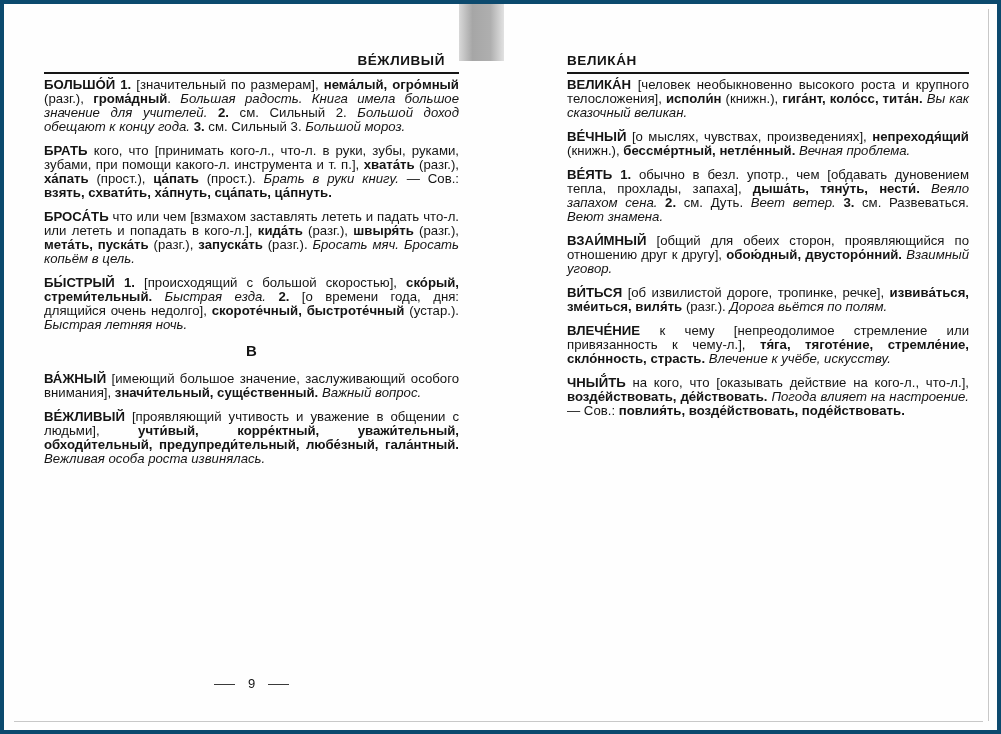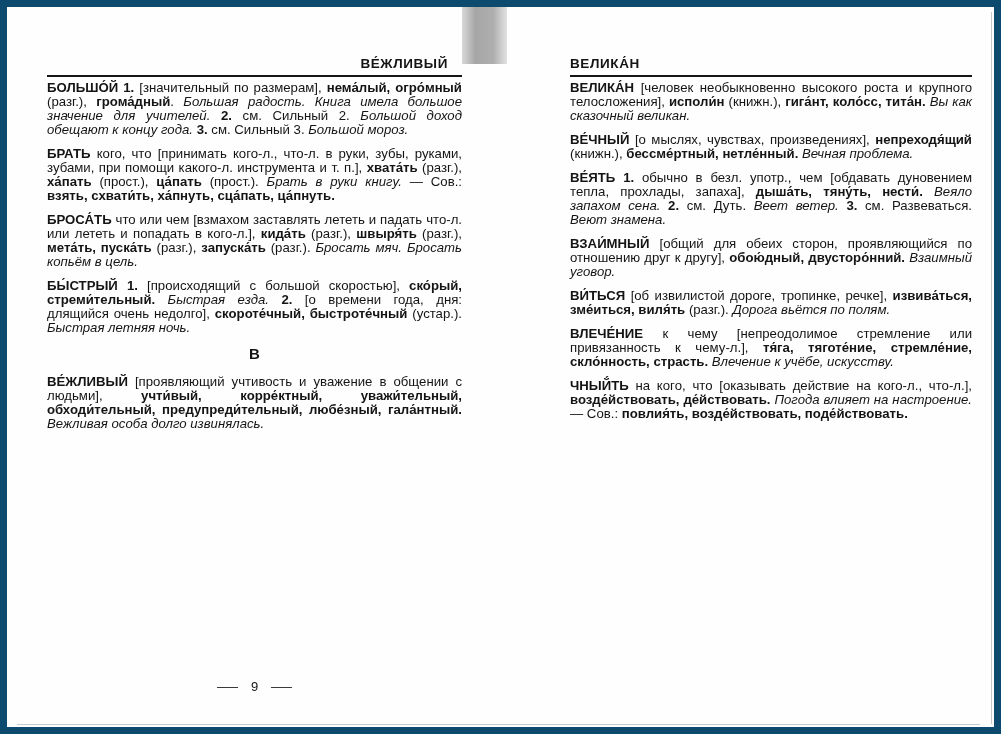--- a/index.html
+++ b/index.html
@@ -1,19 +1,19 @@
 <!DOCTYPE html>
 <html lang="ru"><head>
 <meta charset="utf-8">
 <style>
   html,body{margin:0;padding:0;background:#ffffff;}
   body{font-family:"Liberation Sans","DejaVu Sans",sans-serif;color:#141414;}
   .spread{
     position:relative;width:1001px;height:734px;background:#fefefe;
-    border:7px solid #0c4a6e;box-sizing:border-box;overflow:hidden;
+    border:4px solid #0c4a6e;box-sizing:border-box;overflow:hidden;
   }
   .gutter-shadow{
     position:absolute;left:455px;top:0;width:45px;height:57px;
     background:linear-gradient(to right,#d8d8d8 0%,#a6a6a6 30%,#afafaf 70%,#e2e2e2 100%);
   }
   .edge-bottom{position:absolute;left:10px;right:14px;top:717px;height:1px;background:#c8c8c8;}
   .edge-right{position:absolute;left:984px;top:5px;width:1px;height:712px;background:#c8c8c8;}
   .page{position:absolute;top:46px;height:644px;}
   .page-left{left:40px;width:415px;}
   .page-right{left:563px;width:402px;}
@@ -46,21 +46,22 @@
     <div class="head-row">
       <span class="running-head">ВЕ́ЖЛИВЫЙ</span>
     </div>
     <div class="head-rule"></div>
     <div class="entries">
         <p class="entry"><span class="seg-b">БОЛЬШО́Й 1. </span><span class="seg-r">[значительный по размерам], </span><span class="seg-b">нема́лый, огро́мный </span><span class="seg-r">(разг.), </span><span class="seg-b">грома́дный</span><span class="seg-r">. </span><span class="seg-i">Большая радость. Книга имела большое значение для учителей. </span><span class="seg-b">2. </span><span class="seg-r">см. Сильный 2. </span><span class="seg-i">Большой доход обещают к концу года. </span><span class="seg-b">3. </span><span class="seg-r">см. Сильный 3. </span><span class="seg-i">Большой мороз.</span></p>
         <p class="entry"><span class="seg-b">БРАТЬ </span><span class="seg-r">кого, что [принимать кого-л., что-л. в руки, зубы, руками, зубами, при помощи какого-л. инструмента и т. п.], </span><span class="seg-b">хвата́ть </span><span class="seg-r">(разг.), </span><span class="seg-b">ха́пать </span><span class="seg-r">(прост.), </span><span class="seg-b">ца́пать </span><span class="seg-r">(прост.). </span><span class="seg-i">Брать в руки книгу.</span><span class="seg-r"> — Сов.: </span><span class="seg-b">взять, схвати́ть, ха́пнуть, сца́пать, ца́пнуть.</span></p>
         <p class="entry"><span class="seg-b">БРОСА́ТЬ </span><span class="seg-r">что или чем [взмахом заставлять лететь и падать что-л. или лететь и попадать в кого-л.], </span><span class="seg-b">кида́ть </span><span class="seg-r">(разг.), </span><span class="seg-b">швыря́ть </span><span class="seg-r">(разг.), </span><span class="seg-b">мета́ть, пуска́ть </span><span class="seg-r">(разг.), </span><span class="seg-b">запуска́ть </span><span class="seg-r">(разг.). </span><span class="seg-i">Бросать мяч. Бросать копьём в цель.</span></p>
         <p class="entry"><span class="seg-b">БЫ́СТРЫЙ 1. </span><span class="seg-r">[происходящий с большой скоростью], </span><span class="seg-b">ско́рый, стреми́тельный. </span><span class="seg-i">Быстрая езда. </span><span class="seg-b">2. </span><span class="seg-r">[о времени года, дня: длящийся очень недолго], </span><span class="seg-b">скороте́чный, быстроте́чный </span><span class="seg-r">(устар.). </span><span class="seg-i">Быстрая летняя ночь.</span></p>
         <div class="section-letter">В</div>
-        <p class="entry"><span class="seg-b">ВЕ́ЖЛИВЫЙ </span><span class="seg-r">[проявляющий учтивость и уважение в общении с людьми], </span><span class="seg-b">учти́вый, корре́ктный, уважи́тельный, обходи́тельный, предупреди́тельный, любе́зный, гала́нтный. </span><span class="seg-i">Вежливая особа долго извинялась.</span></p>
+        <p class="entry"><span class="seg-b">ВА́ЖНЫЙ </span><span class="seg-r">[имеющий большое значение, заслуживающий особого внимания], </span><span class="seg-b">значи́тельный, суще́ственный. </span><span class="seg-i">Важный вопрос.</span></p>
+        <p class="entry"><span class="seg-b">ВЕ́ЖЛИВЫЙ </span><span class="seg-r">[проявляющий учтивость и уважение в общении с людьми], </span><span class="seg-b">учти́вый, корре́ктный, уважи́тельный, обходи́тельный, предупреди́тельный, любе́зный, гала́нтный. </span><span class="seg-i">Вежливая особа роста извинялась.</span></p>
       </div>
     <div class="page-footer">
       <span class="footer-dash"></span>
       <span class="page-number">9</span>
       <span class="footer-dash"></span>
     </div>
   </div>
 
   <div class="page page-right">
     <div class="head-row">

